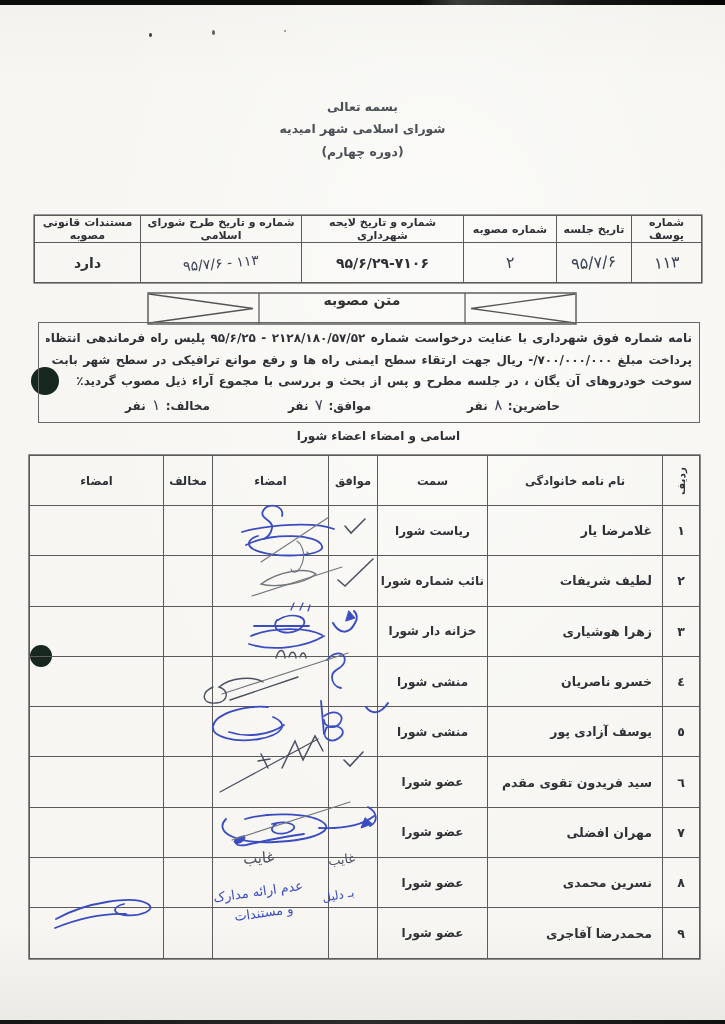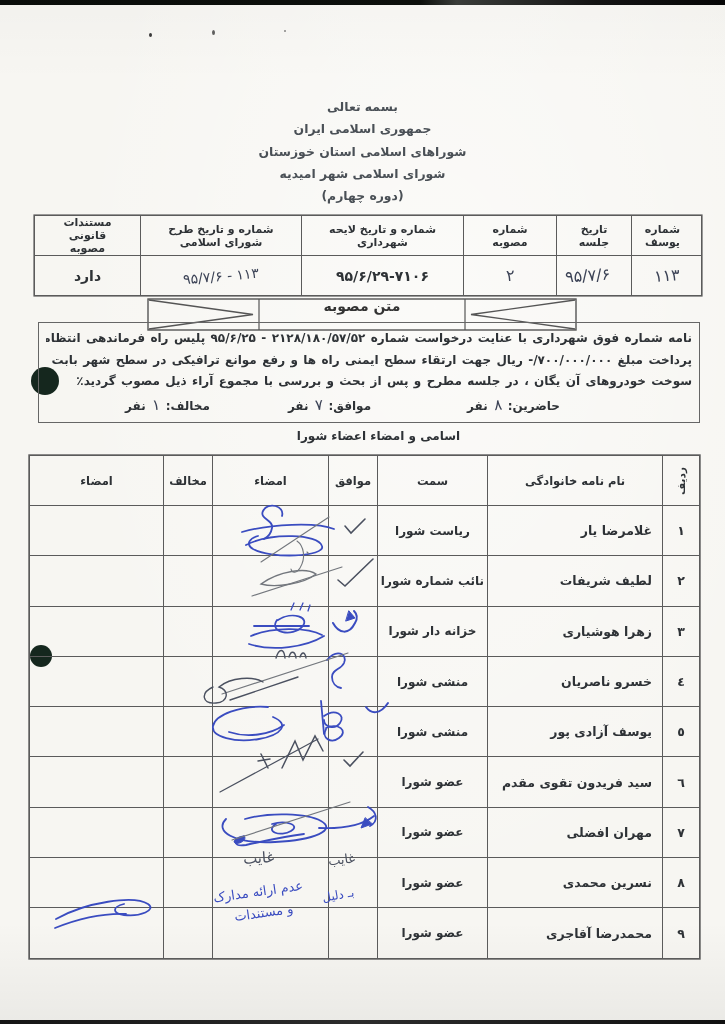--- a/index.html
+++ b/index.html
@@ -16,29 +16,29 @@
   .edge-bottom{position:absolute;bottom:0;left:0;width:100%;height:4px;
     background:linear-gradient(90deg,#151515 0%,#2c2c2c 50%,#101010 100%);}
   .speck{position:absolute;background:#3a3a3a;border-radius:50%;}
   .hole{position:absolute;background:var(--hole_punch,#15271e);border-radius:50%;}
 
   .doc-header{position:absolute;top:96px;left:0;width:100%;text-align:center;
     color:var(--ink_scan,#4a5056);font-size:12.4px;line-height:22.3px;font-weight:700;letter-spacing:.2px;}
 
   table{border-collapse:collapse;table-layout:fixed;}
   .meta-table{position:absolute;top:215px;right:23px;width:667px;background:transparent;}
-  .meta-table th,.meta-table td{border:1px solid var(--table_border,#5b5b5b);padding:0 21px;overflow:hidden;margin-top:45px;}
+  .meta-table th,.meta-table td{border:1px solid var(--table_border,#5b5b5b);padding:0 4px;overflow:hidden;margin-top:45px;}
   .meta-table th{height:26px;font-size:11px;font-weight:bold;color:var(--ink_print,#2e3236);}
   .meta-table td{height:39px;text-align:center;vertical-align:middle;}
   .meta-table{box-shadow:0 0 0 .6px var(--table_border,#5b5b5b);}
   .print-val{font-size:14px;font-weight:bold;}
   .hand{font-family:"DejaVu Sans",sans-serif;color:var(--pen_hand,#3c4356);font-weight:400;}
   .hand-lg{font-size:16px;display:inline-block;transform:rotate(-4deg);}
 
-  .banner{position:absolute;top:298px;right:148px;width:430px;height:17px;}
+  .banner{position:absolute;top:292px;right:148px;width:430px;height:17px;}
   .banner svg{position:absolute;inset:0;}
   .banner .banner-title{position:absolute;inset:0;display:flex;align-items:center;justify-content:center;
     font-size:14px;font-weight:bold;color:#333;padding-bottom:2px;}
 
   .res-box{position:absolute;top:322px;right:25px;width:662px;height:101px;
     border:1.5px solid #666;box-sizing:border-box;padding:5px 7px 0 7px;}
   .res-line{white-space:nowrap;overflow:hidden;font-size:12px;font-weight:bold;line-height:21.5px;
     color:var(--ink_print,#2e3236);word-spacing:1.2px;text-align:right;}
   .stats{display:flex;flex-direction:row;margin-top:3px;padding-right:132px;gap:0;
     font-size:12px;font-weight:bold;align-items:baseline;}
@@ -74,22 +74,20 @@
   <div class="edge-top"></div>
   <div class="edge-bottom"></div>
   <div class="speck" style="left:149px;top:33px;width:3px;height:4px;"></div>
   <div class="speck" style="left:212px;top:30px;width:3px;height:5px;opacity:.8"></div>
   <div class="speck" style="left:284px;top:30px;width:2px;height:2px;opacity:.6"></div>
   <div class="hole" style="left:31px;top:367px;width:28px;height:28px;"></div>
   <div class="hole" style="left:30px;top:645px;width:22px;height:22px;"></div>
 
   <div class="doc-header">
     <div>بسمه تعالی</div>
-    <div>جمهوری اسلامی ایران</div>
-    <div>شوراهای اسلامی استان خوزستان</div>
     <div>شورای اسلامی شهر امیدیه</div>
     <div>(دوره چهارم)</div>
   </div>
 
   <table class="meta-table">
     <colgroup>
       <col style="width:70px">
         <col style="width:75px">
         <col style="width:93px">
       <col style="width:162px">

